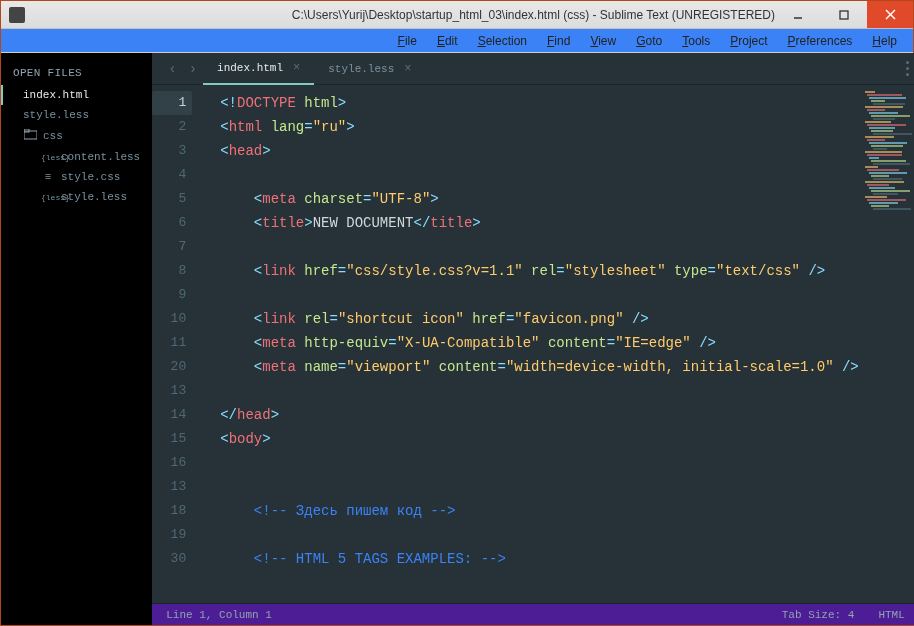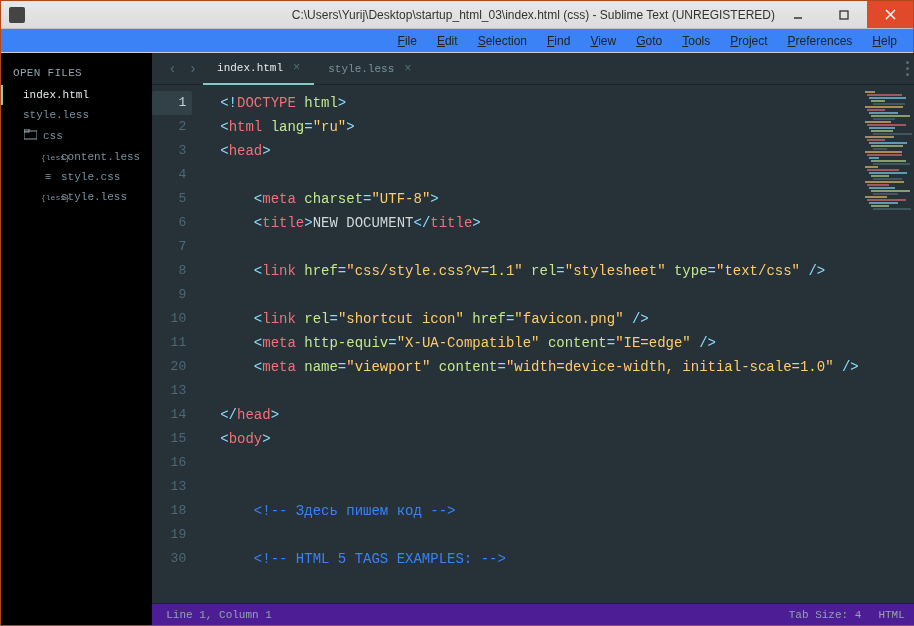--- a/index.html
+++ b/index.html
@@ -29,21 +29,21 @@
 .tab .close-x { color: #546e7a; font-size: 12px; }
 .code-area { flex: 1; display: flex; position: relative; overflow: hidden; }
 .gutter { width: 44px; text-align: right; padding: 6px 10px 6px 0; color: #4f6875; font-size: 13px; background: #263238; }
 .gutter .ln { height: 24px; line-height: 24px; }
 .gutter .ln.active { background: #314147; color: #c8d0d4; border-radius: 2px; padding-right: 6px; margin-right: -6px; }
 .code { flex: 1; padding: 6px 0; font-size: 14px; line-height: 24px; white-space: pre; color: #cfd8dc; margin-left: 18px; }
 .code .line { height: 24px; padding-left: 6px; }
 .minimap { width: 60px; background: #263238; position: relative; }
 .minimap .mm-line { position: absolute; height: 2px; background: #6a8a95; }
 .statusbar { height: 22px; background: #4c1d95; border-top: 1px solid #1b252b; display: flex; align-items: center; justify-content: space-between; padding: 0 14px; color: #90a4ae; font-size: 11px; }
-.statusbar .right { display: flex; gap: 17px; }
+.statusbar .right { display: flex; gap: 24px; }
 .menu-dots { position: absolute; right: 10px; top: 8px; color: #546e7a; display: flex; flex-direction: column; gap: 3px; }
 .menu-dots span { width: 3px; height: 3px; background: #546e7a; border-radius: 50%; display: block; }
 
 .c-pun { color: #89ddff; }
 .c-tag { color: #f07178; }
 .c-attr { color: #c3e88d; }
 .c-eq { color: #89ddff; }
 .c-str { color: #ffcb6b; }
 .c-comment { color: #3b82f6; font-style: normal; }
 </style>

